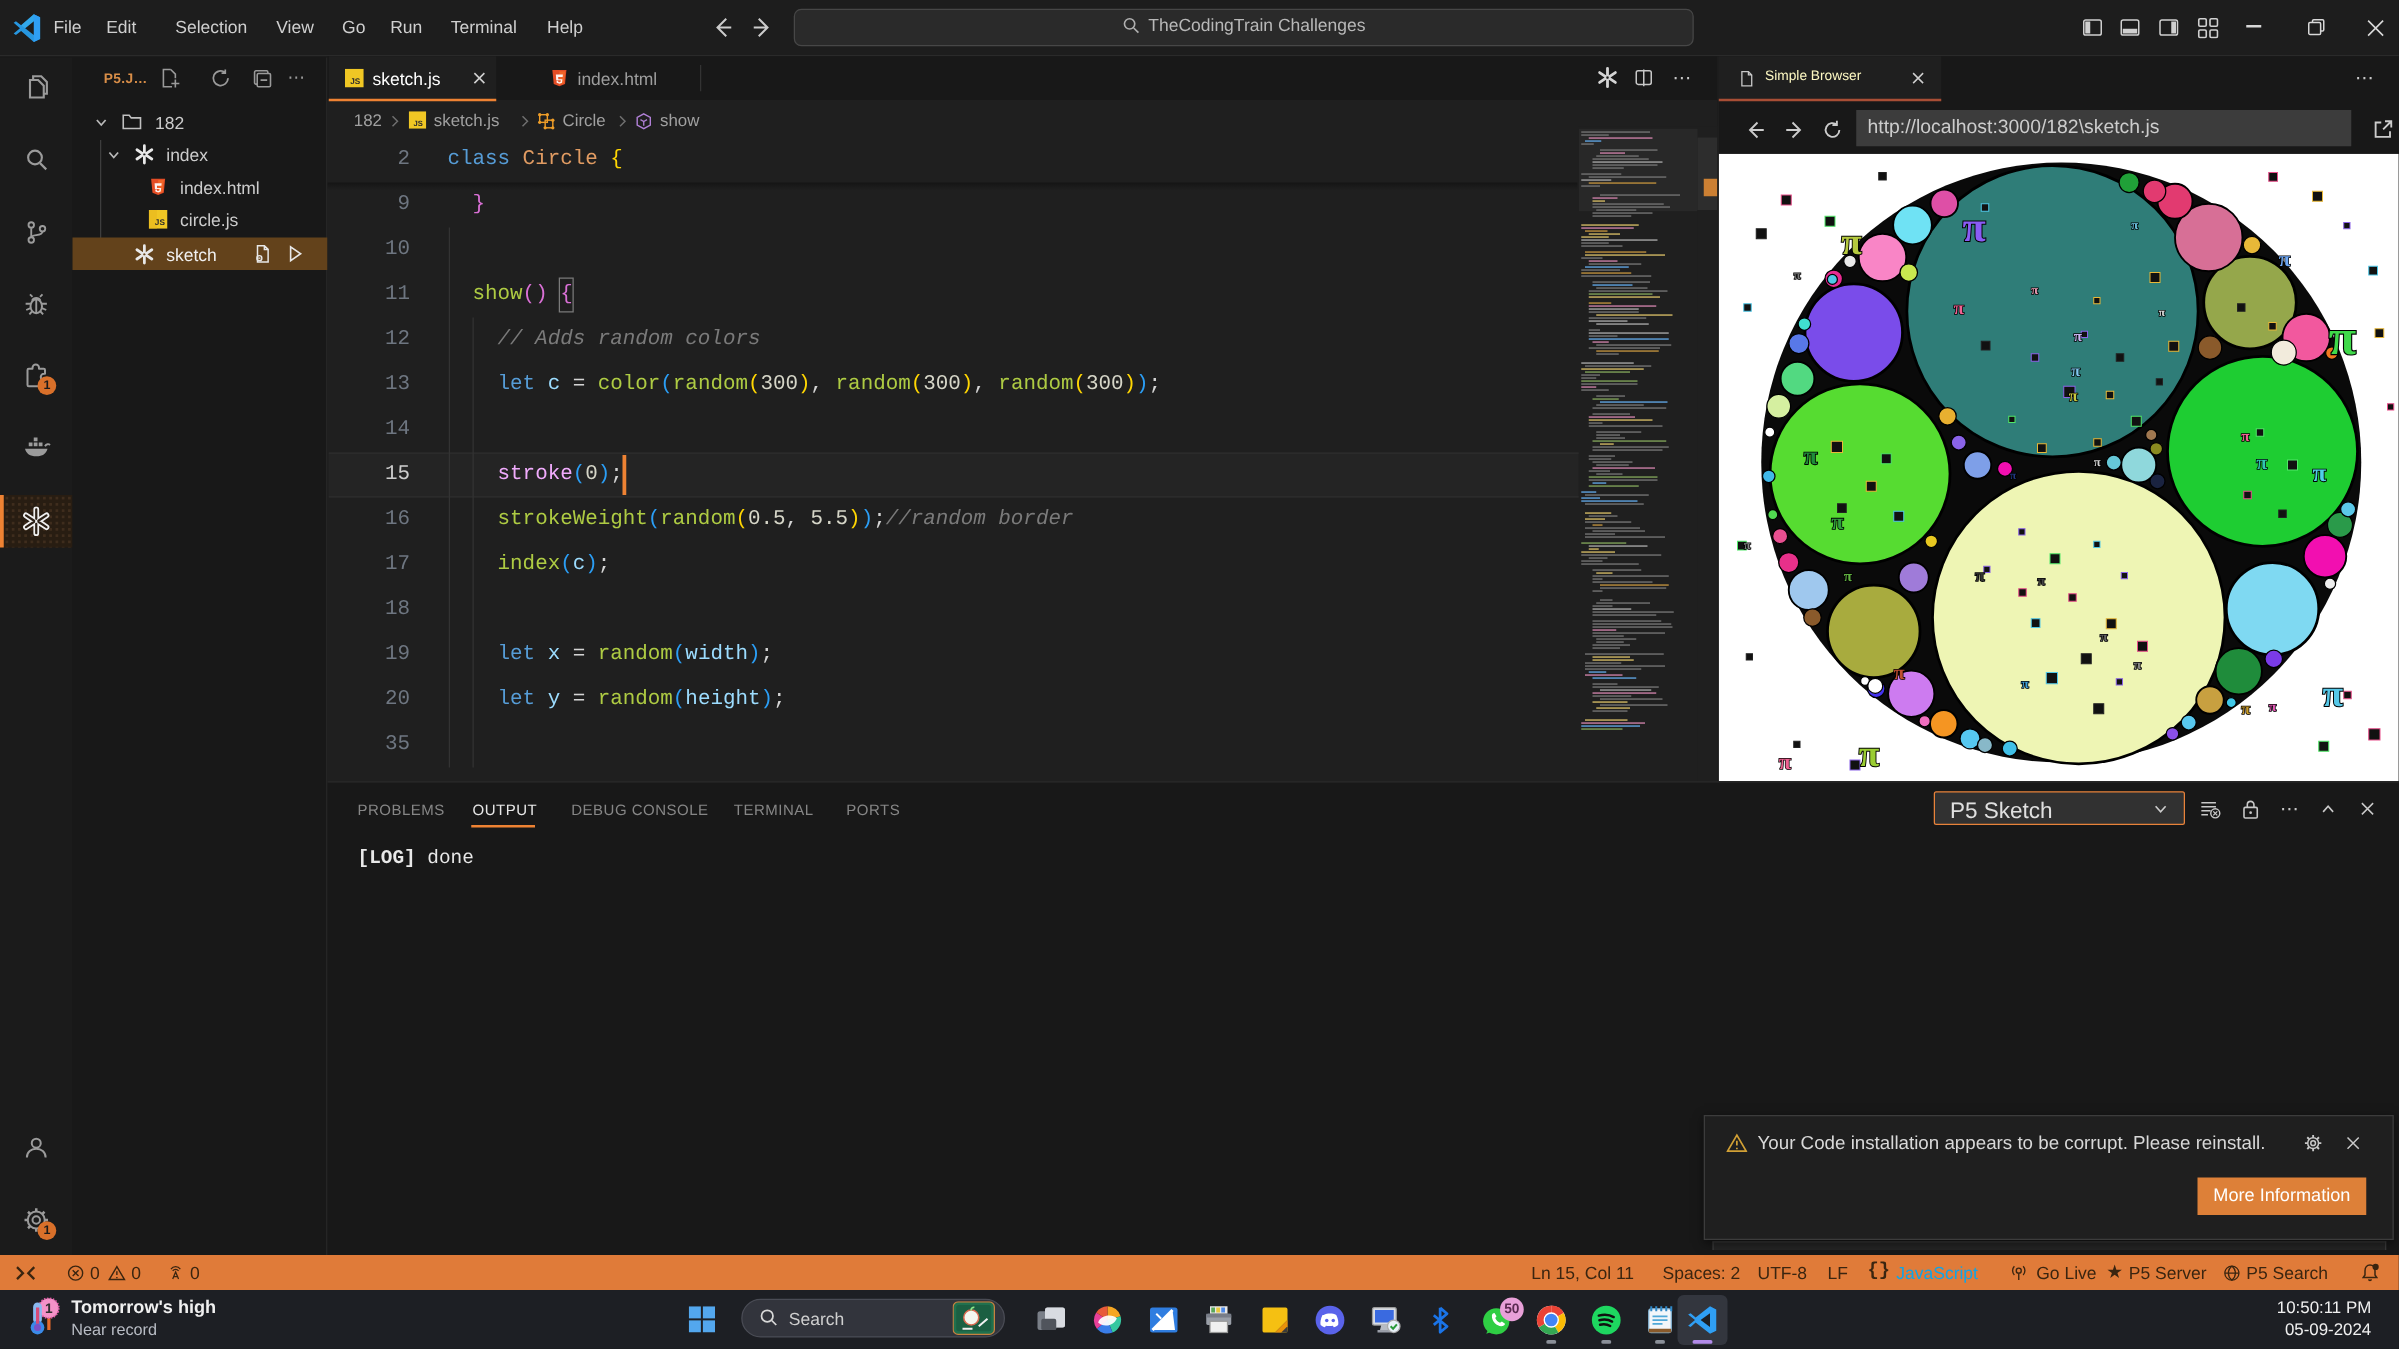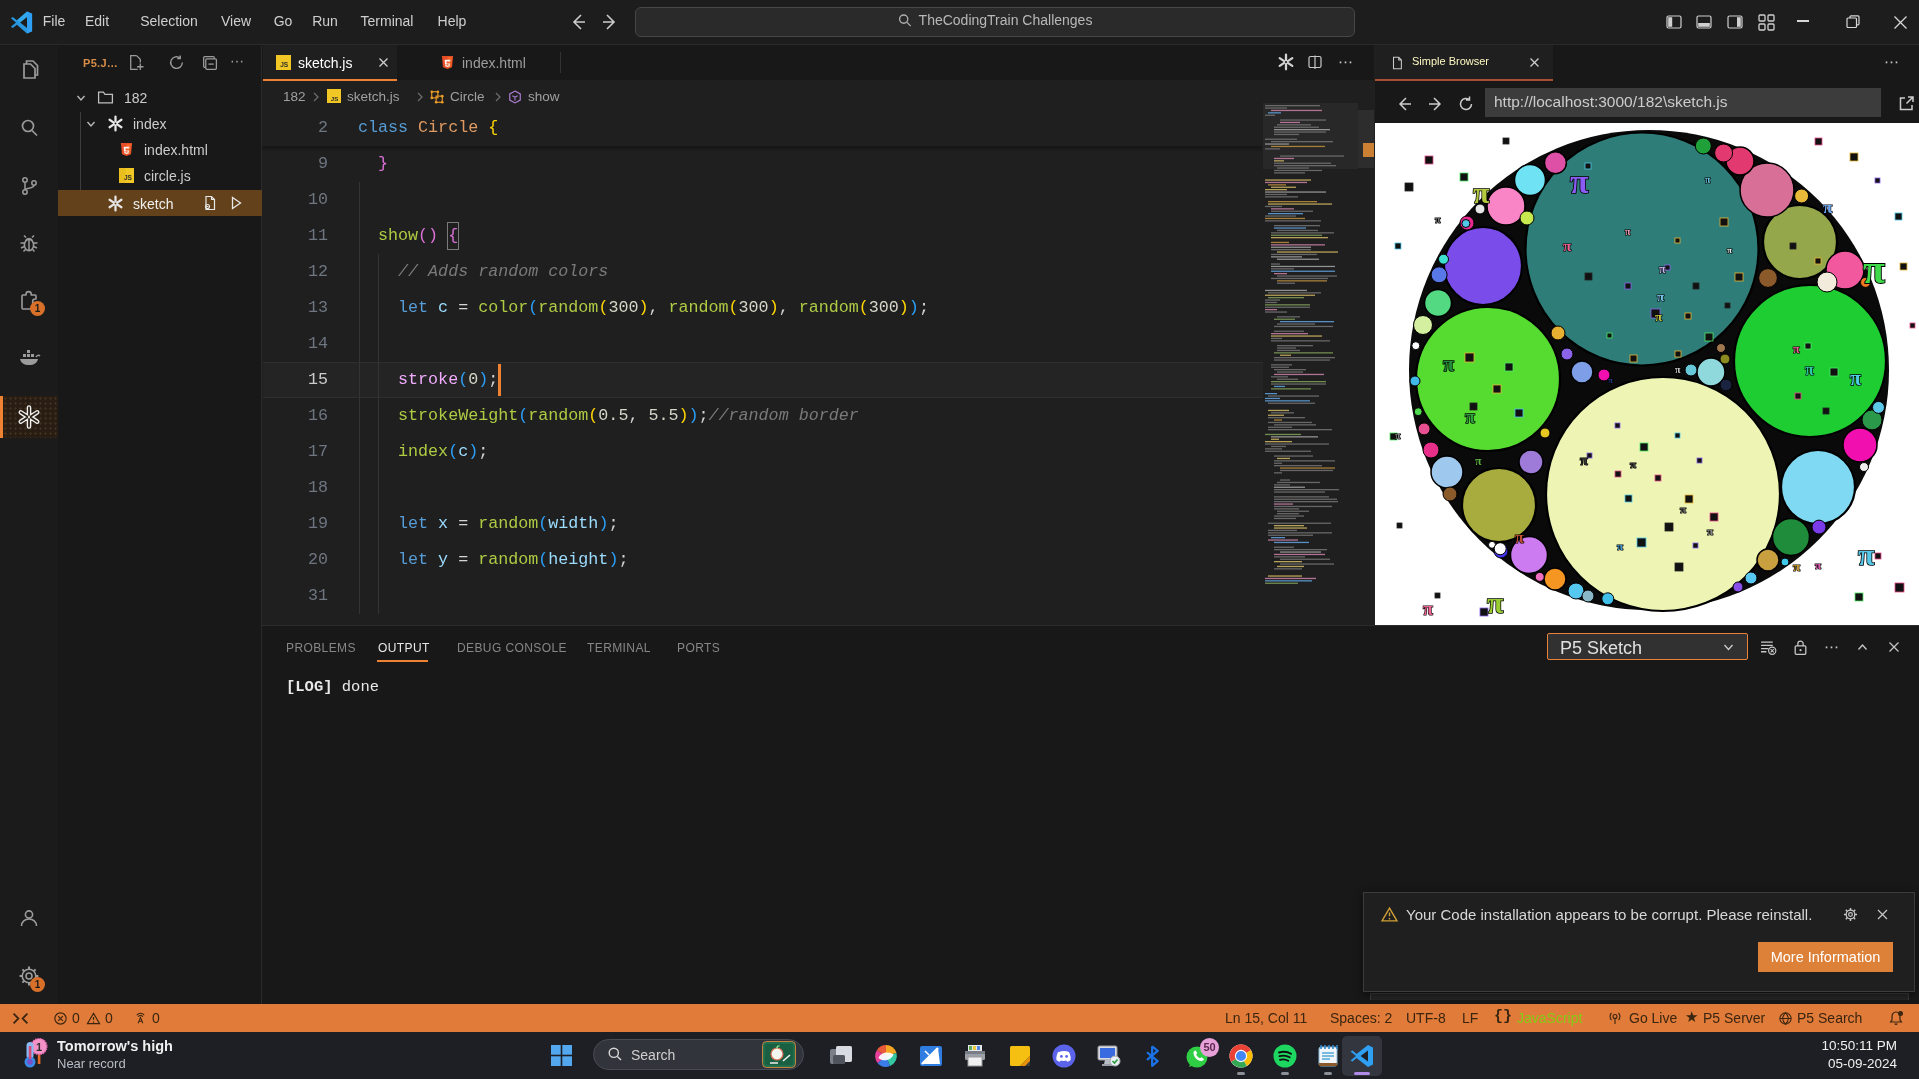--- a/index.html
+++ b/index.html
@@ -252,21 +252,21 @@
 <div class="ln" style="left:262px;top:398px;color:#6e7681">16</div>
 <div class="cl" style="left:358px;top:398px"><span style="color:#d4d4d4">    </span><span style="color:#AECB43">strokeWeight</span><span style="color:#2B9EF5">(</span><span style="color:#AECB43">random</span><span style="color:#FFD602">(</span><span style="color:#d6d6c8">0.5</span><span style="color:#d4d4d4">, </span><span style="color:#d6d6c8">5.5</span><span style="color:#FFD602">)</span><span style="color:#2B9EF5">)</span><span style="color:#d4d4d4">;</span><span style="color:#7a7a7a;font-style:italic">//random border</span></div>
 <div class="ln" style="left:262px;top:434px;color:#6e7681">17</div>
 <div class="cl" style="left:358px;top:434px"><span style="color:#d4d4d4">    </span><span style="color:#AECB43">index</span><span style="color:#2B9EF5">(</span><span style="color:#9CDCFE">c</span><span style="color:#2B9EF5">)</span><span style="color:#d4d4d4">;</span></div>
 <div class="ln" style="left:262px;top:470px;color:#6e7681">18</div>
 <div class="cl" style="left:358px;top:470px"></div>
 <div class="ln" style="left:262px;top:506px;color:#6e7681">19</div>
 <div class="cl" style="left:358px;top:506px"><span style="color:#d4d4d4">    </span><span style="color:#569CD6">let</span><span style="color:#9CDCFE"> x </span><span style="color:#d4d4d4">= </span><span style="color:#AECB43">random</span><span style="color:#2B9EF5">(</span><span style="color:#9CDCFE">width</span><span style="color:#2B9EF5">)</span><span style="color:#d4d4d4">;</span></div>
 <div class="ln" style="left:262px;top:542px;color:#6e7681">20</div>
 <div class="cl" style="left:358px;top:542px"><span style="color:#d4d4d4">    </span><span style="color:#569CD6">let</span><span style="color:#9CDCFE"> y </span><span style="color:#d4d4d4">= </span><span style="color:#AECB43">random</span><span style="color:#2B9EF5">(</span><span style="color:#9CDCFE">height</span><span style="color:#2B9EF5">)</span><span style="color:#d4d4d4">;</span></div>
-<div class="ln" style="left:262px;top:578px;color:#6e7681">31</div>
+<div class="ln" style="left:262px;top:578px;color:#6e7681">35</div>
 <div class="cl" style="left:358px;top:578px"></div>
 <div class="abs" style="left:447.18px;top:222px;width:12.02px;height:28px;border:1px solid #7a7a7a"></div>
 <div class="abs" style="left:498.28px;top:364px;width:2.5px;height:32px;background:#ee8233"></div>
 <div class="abs" style="left:262px;top:146px;width:1000px;height:6px;background:linear-gradient(#00000055,transparent)"></div>
 <svg class="abs" style="left:1263px;top:101px" width="112" height="515" viewBox="0 0 112 515">
     <rect x="0" y="0" width="112" height="515" fill="#1f1f1f"></rect>
     <rect x="0" y="2" width="95" height="66" fill="#ffffff" opacity="0.045"></rect>
     <rect x="2" y="4.0" width="55" height="1.3" fill="#6f6f6f" opacity="0.9"></rect>
     <rect x="2" y="6.4" width="22" height="1.3" fill="#6f6f6f" opacity="0.9"></rect>
     <rect x="8" y="8.8" width="51" height="1.3" fill="#c27ba0" opacity="0.9"></rect>
@@ -674,21 +674,21 @@
 <div class="abs" style="left:105px;top:1010px;font-size:14px;color:#3a2510">0</div>
 <svg class="abs" style="left:133px;top:1011px" width="15" height="15" viewBox="0 0 16 16">
     <path d="M5.5 13 L8 7 L10.5 13 M6.5 11 h3" stroke="#3a2510" stroke-width="1.1" fill="none"></path>
     <path d="M4 4.5 a5 5 0 0 1 8 0 M5.5 6.2 a3 3 0 0 1 5 0" stroke="#3a2510" stroke-width="1.1" fill="none"></path>
   </svg>
 <div class="abs" style="left:152px;top:1010px;font-size:14px;color:#3a2510">0</div>
 <div class="abs" style="left:1225px;top:1010px;font-size:14px;color:#3a2510">Ln 15, Col 11</div>
 <div class="abs" style="left:1330px;top:1010px;font-size:14px;color:#3a2510">Spaces: 2</div>
 <div class="abs" style="left:1406px;top:1010px;font-size:14px;color:#3a2510">UTF-8</div>
 <div class="abs" style="left:1462px;top:1010px;font-size:14px;color:#3a2510">LF</div>
-<div class="abs" style="left:1517px;top:1010px;font-size:14px;color:#84cc16">JavaScript</div>
+<div class="abs" style="left:1517px;top:1010px;font-size:14px;color:#0ea5e9">JavaScript</div>
 <div class="abs" style="left:1629px;top:1010px;font-size:14px;color:#3a2510">Go Live</div>
 <div class="abs" style="left:1703px;top:1010px;font-size:14px;color:#3a2510">P5 Server</div>
 <div class="abs" style="left:1797px;top:1010px;font-size:14px;color:#3a2510">P5 Search</div>
 <div class="abs" style="left:1494px;top:1008px;font-size:15px;font-weight:bold;color:#3a2510;font-family:'Liberation Mono',monospace">{}</div>
 <svg class="abs" style="left:1607px;top:1010px" width="16" height="16" viewBox="0 0 16 16">
     <circle cx="8" cy="6.5" r="2" stroke="#3a2510" fill="none" stroke-width="1.1"></circle>
     <path d="M4.5 10 a5 5 0 0 1 0-7 M11.5 3 a5 5 0 0 1 0 7 M8 8.5 V14" stroke="#3a2510" stroke-width="1.1" fill="none"></path>
   </svg>
 <div class="abs" style="left:1685px;top:1008px;font-size:15px;color:#3a2510">★</div>
 <svg class="abs" style="left:1778px;top:1011px" width="15" height="15" viewBox="0 0 16 16">

